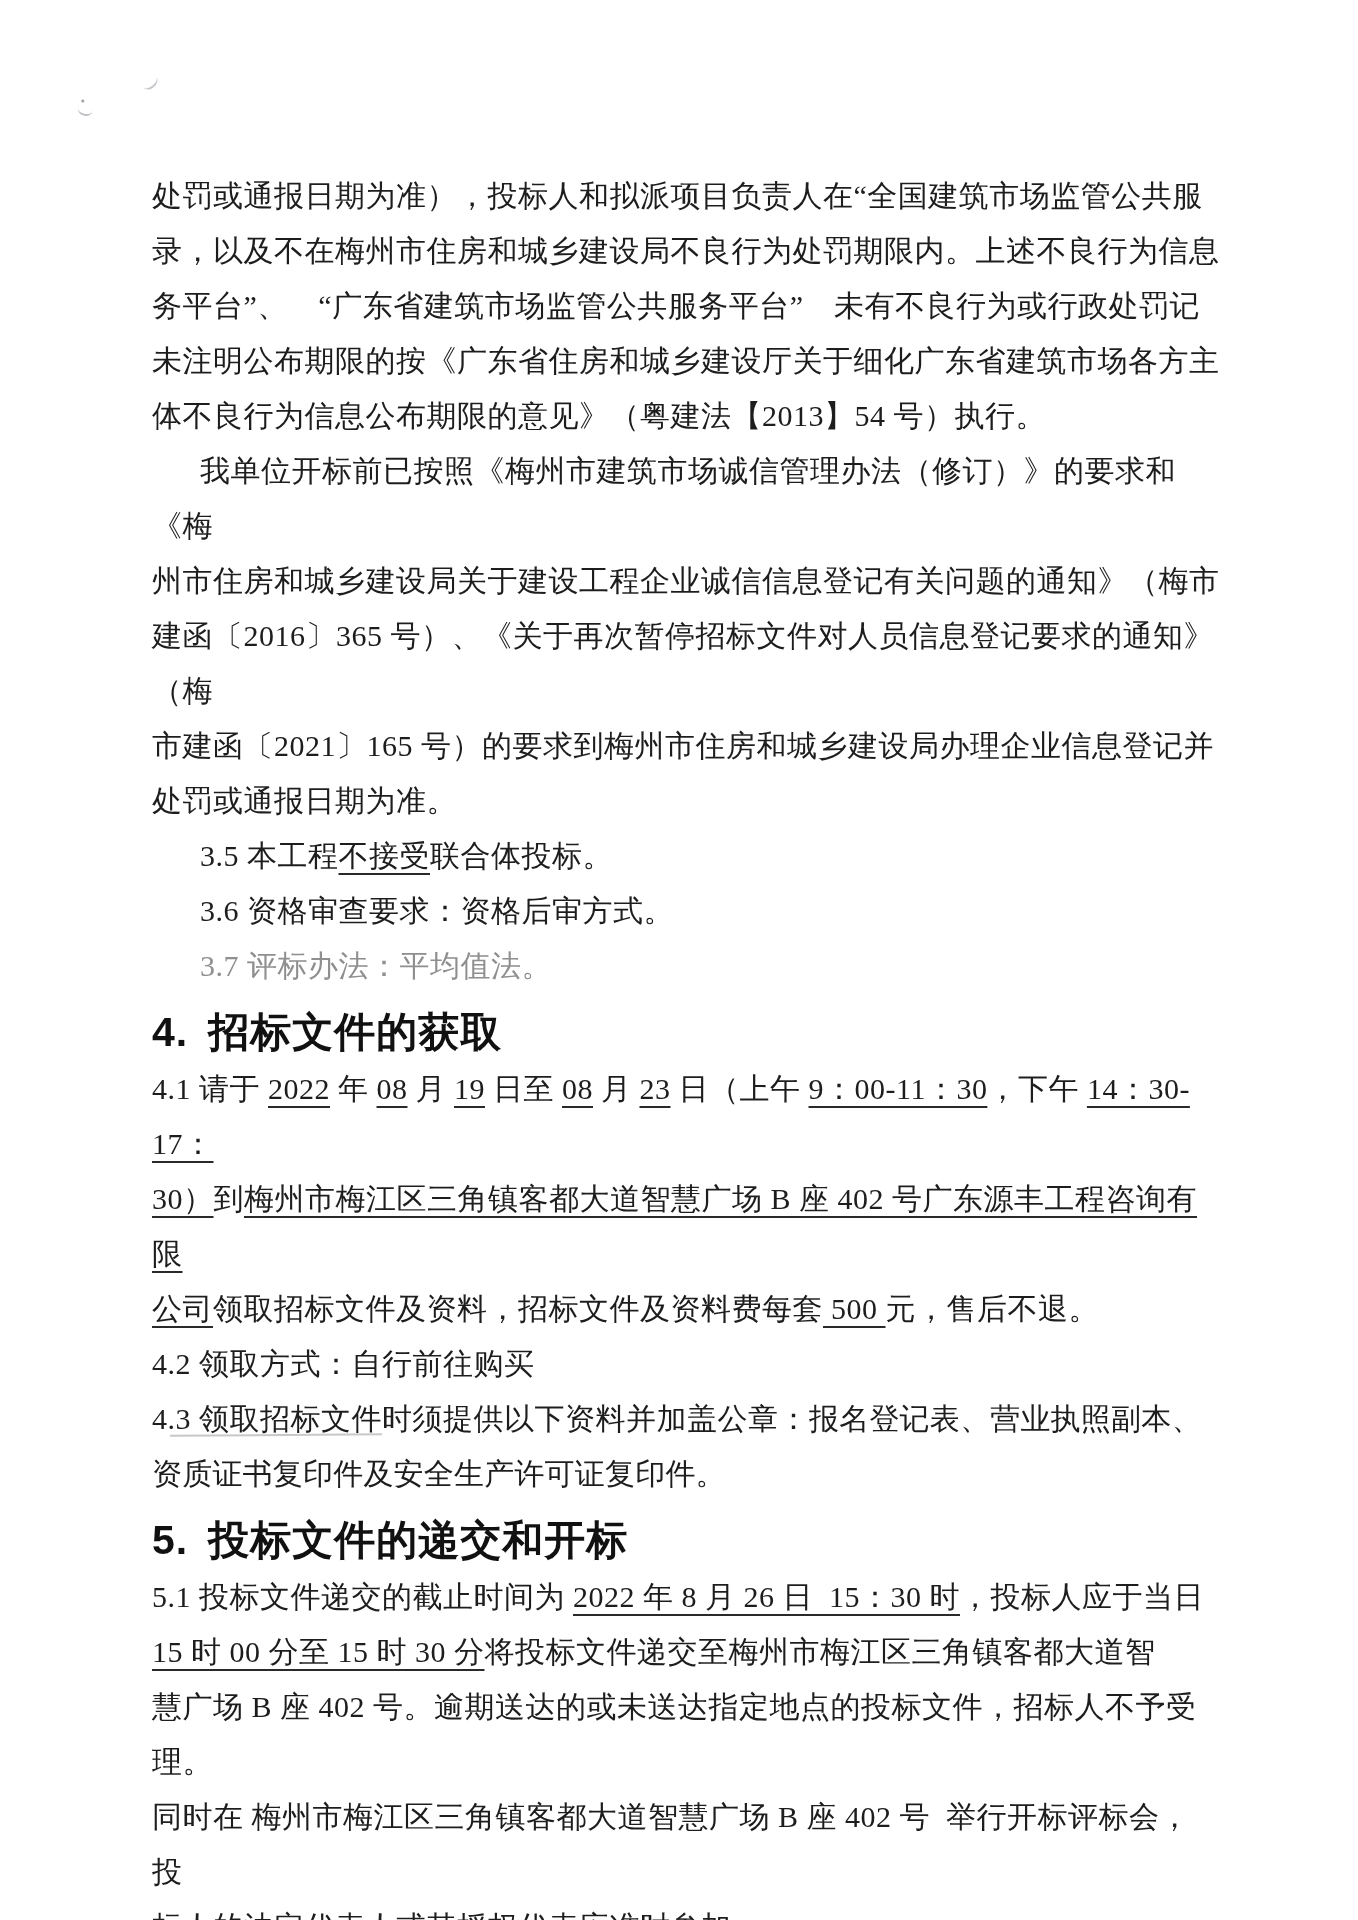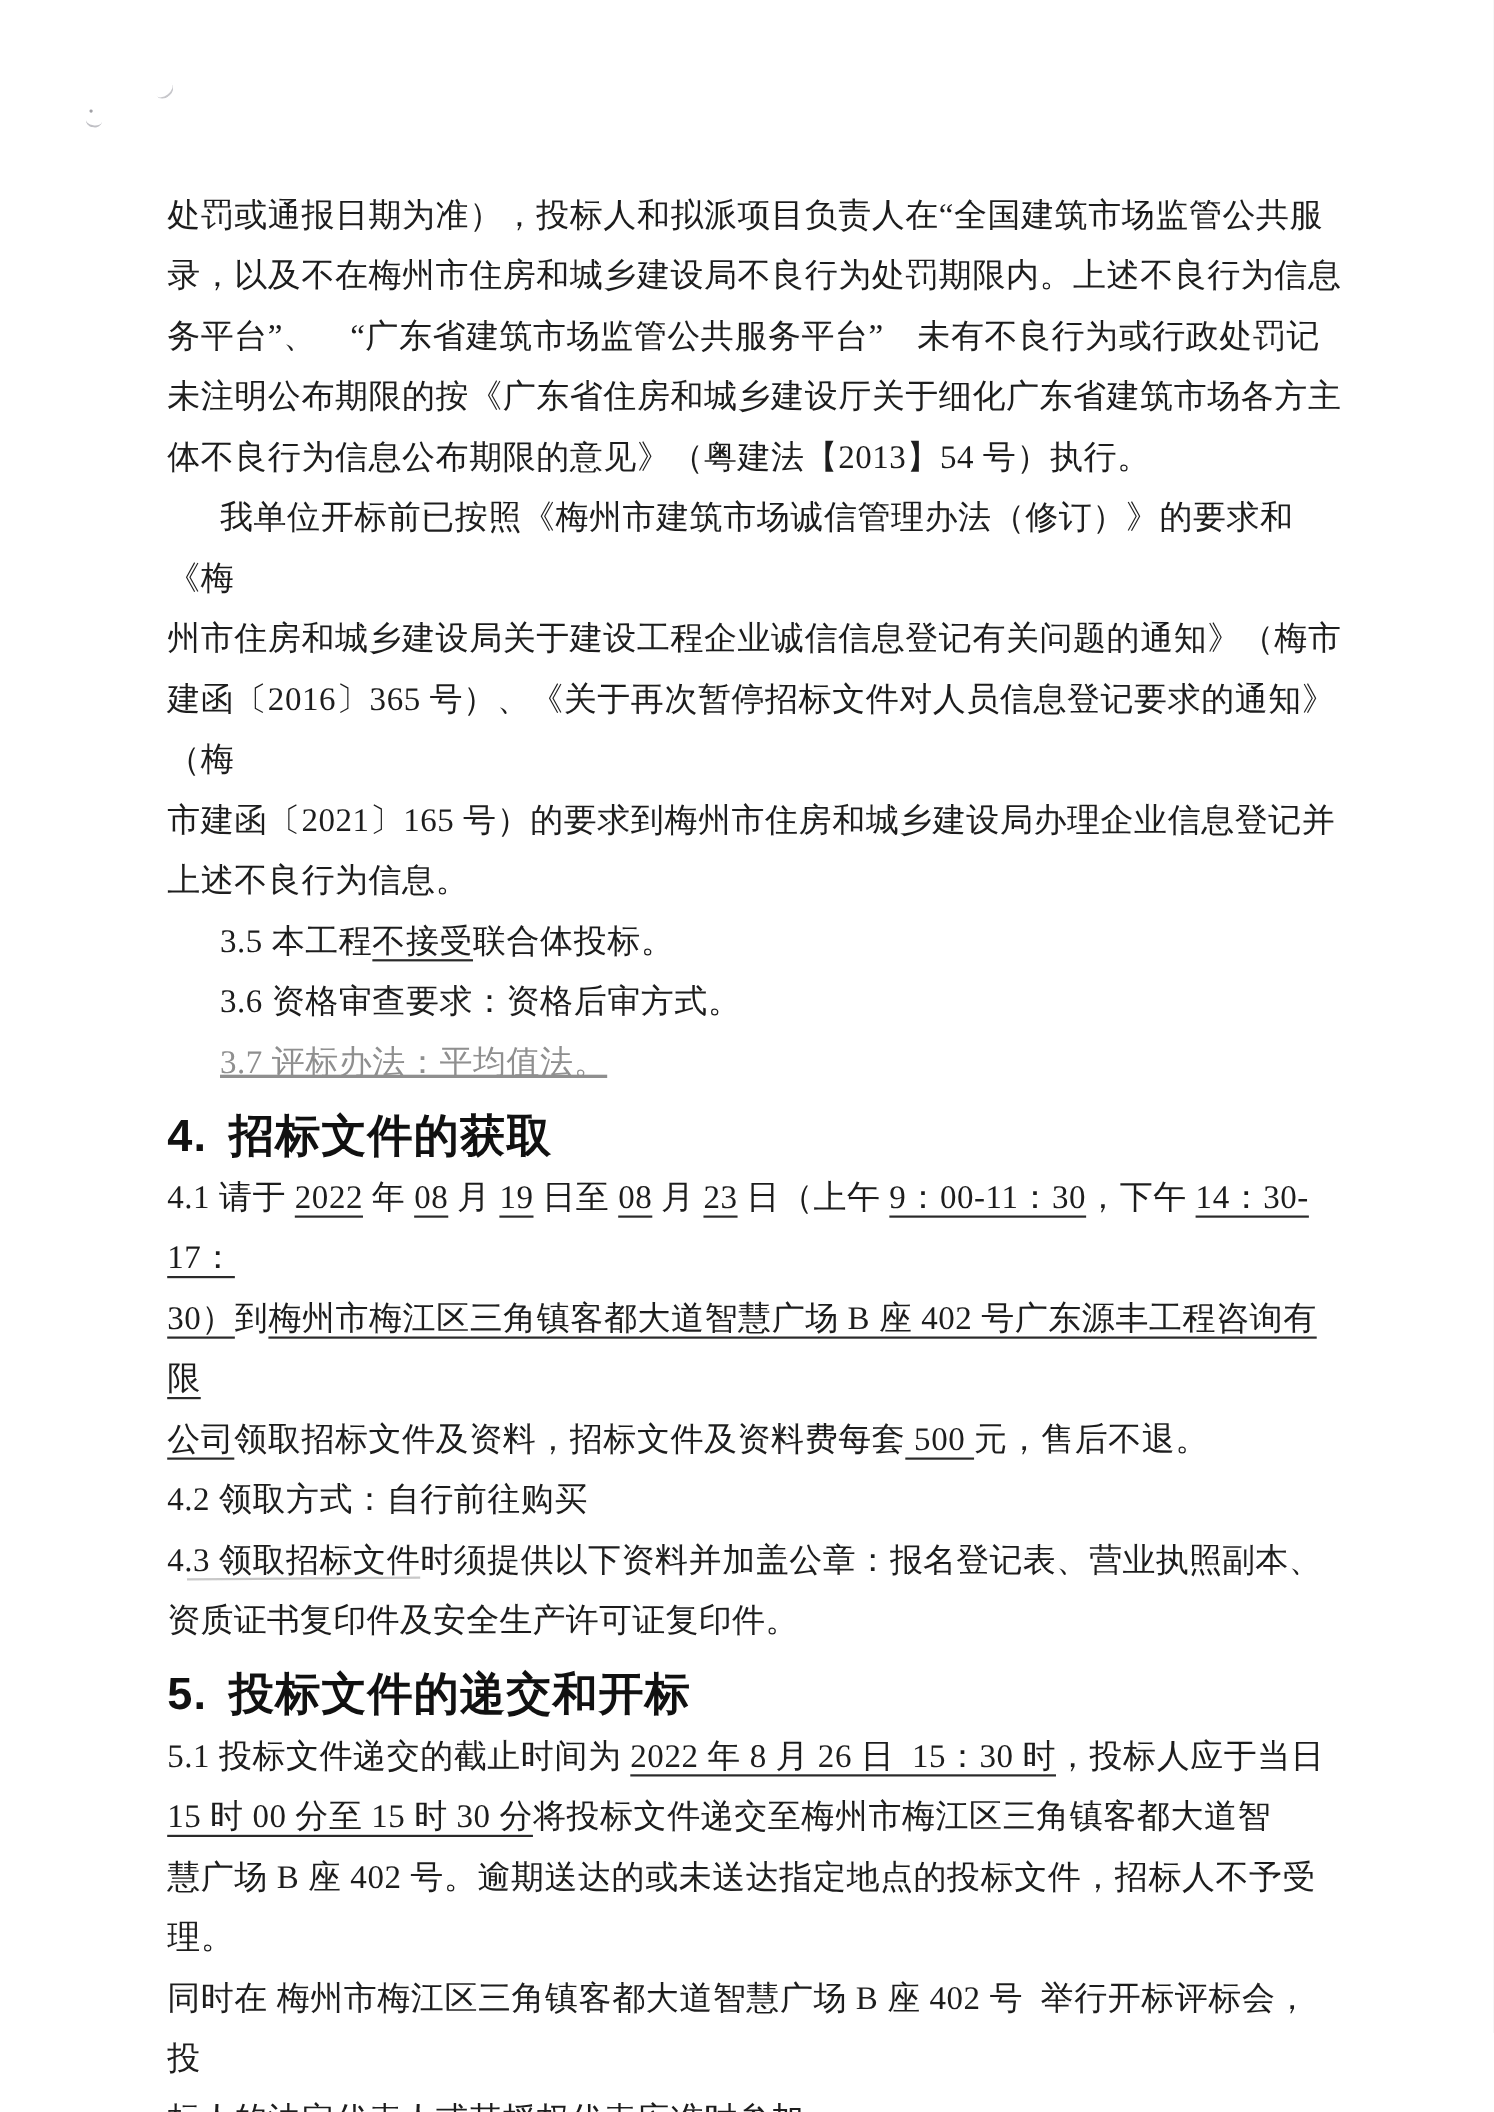--- a/index.html
+++ b/index.html
@@ -30,21 +30,21 @@
     text-decoration:underline;
     text-decoration-thickness:2px;
     text-underline-offset:7px;
     text-decoration-color:#2a2a2a;
   }
   .b {
     font-weight:400;
     font-family:"Liberation Sans","DejaVu Sans",sans-serif;
     letter-spacing:0.2px;
   }
-  .g { color:#8f8f8f;text-decoration:underline; }
+  .g { color:#8f8f8f; }
   .hd {
     margin-top:10px;
     line-height:58px;
     font-size:41px;
     font-weight:700;
     font-family:"Liberation Sans","DejaVu Sans",sans-serif;
     color:#111;
     letter-spacing:1px;
   }
   .hd-num { margin-right:20px; }
@@ -84,21 +84,21 @@
     <p class="ln"><span class="seg">处罚或通报日期为准），投标人和拟派项目负责人在“全国建筑市场监管公共服</span></p>
     <p class="ln"><span class="seg">录，以及不在梅州市住房和城乡建设局不良行为处罚期限内。上述不良行为信息</span></p>
     <p class="ln"><span class="seg">务平台”、　“广东省建筑市场监管公共服务平台”　未有不良行为或行政处罚记</span></p>
     <p class="ln"><span class="seg">未注明公布期限的按《广东省住房和城乡建设厅关于细化广东省建筑市场各方主</span></p>
     <p class="ln"><span class="seg">体不良行为信息公布期限的意见》（粤建法【2013】54 号）执行。</span></p>
 
     <p class="ln ind"><span class="seg">我单位开标前已按照《梅州市建筑市场诚信管理办法（修订）》的要求和《梅</span></p>
     <p class="ln"><span class="seg">州市住房和城乡建设局关于建设工程企业诚信信息登记有关问题的通知》（梅市</span></p>
     <p class="ln"><span class="seg">建函〔2016〕365 号）、《关于再次暂停招标文件对人员信息登记要求的通知》（梅</span></p>
     <p class="ln"><span class="seg">市建函〔2021〕165 号）的要求到梅州市住房和城乡建设局办理企业信息登记并</span></p>
-    <p class="ln"><span class="seg">上述不良行为信息。</span></p>
+    <p class="ln"><span class="seg">处罚或通报日期为准。</span></p>
 
     <p class="ln ind"><span class="seg">3.5 本工程</span><span class="seg u">不接受</span><span class="seg">联合体投标。</span></p>
     <p class="ln ind"><span class="seg">3.6 资格审查要求：资格后审方式。</span></p>
     <p class="ln ind"><span class="seg g">3.7 评标办法：平均值法。</span></p>
 
     <h2 class="ln hd">
       <span class="hd-num">4.</span><span class="hd-title">招标文件的获取</span>
     </h2>
 
     <p class="ln"><span class="seg">4.1 请于 </span><span class="seg u">2022</span><span class="seg"> 年 </span><span class="seg u">08</span><span class="seg"> 月 </span><span class="seg u">19</span><span class="seg"> 日至 </span><span class="seg u">08</span><span class="seg"> 月 </span><span class="seg u">23</span><span class="seg"> 日（上午 </span><span class="seg u">9：00-11：30</span><span class="seg">，下午 </span><span class="seg u">14：30-17：</span></p>

